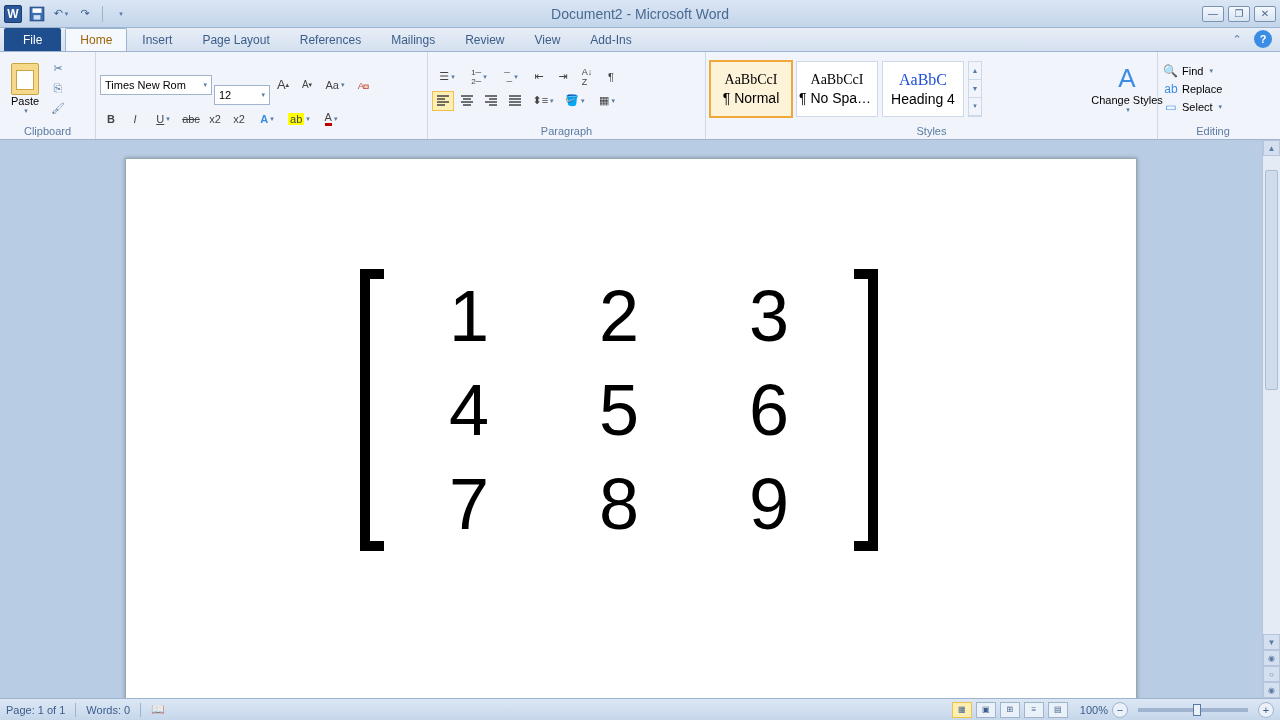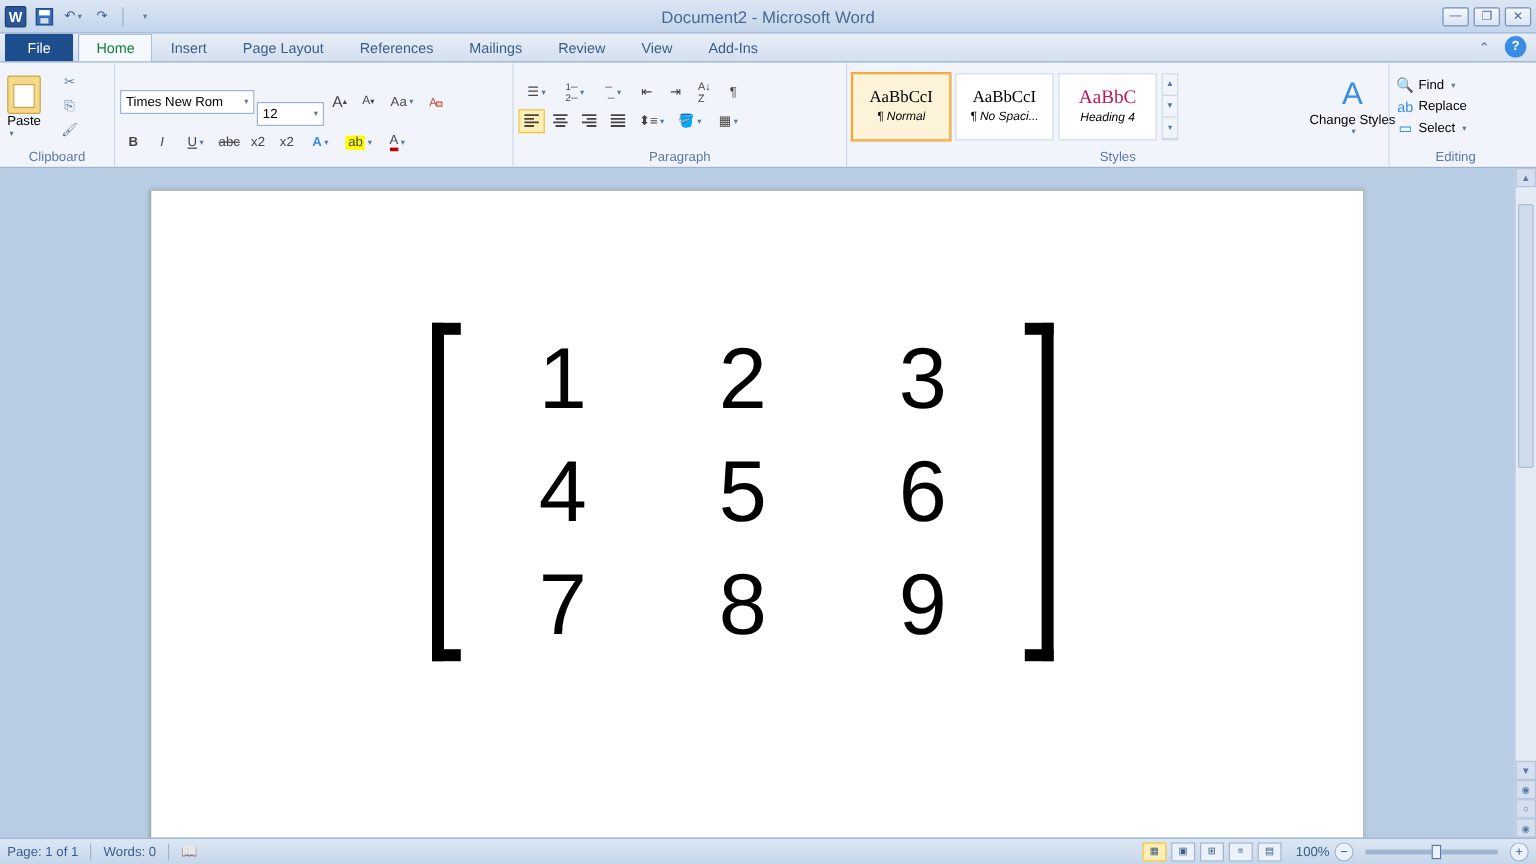--- a/index.html
+++ b/index.html
@@ -12,34 +12,34 @@
 .qat-btn { width: 18px; height: 18px; display: flex; align-items: center; justify-content: center; color: #3b5d8a; cursor: pointer; }
 .qat-sep { width: 1px; height: 16px; background: #9db4d1; margin: 0 2px; }
 .title-text { position: absolute; left: 50%; transform: translateX(-50%); color: #4a6a92; font-size: 14px; }
 .win-controls { position: absolute; right: 4px; display: flex; gap: 4px; }
 .win-btn { width: 22px; height: 16px; border: 1px solid #7a93b3; border-radius: 2px; background: linear-gradient(#f5f9fd,#d8e4f2); display: flex; align-items: center; justify-content: center; color: #4a6a92; cursor: pointer; font-size: 10px; }
 
 
 .tabs { height: 24px; background: linear-gradient(#e8eef7,#d4e0ef); display: flex; align-items: flex-end; padding-left: 4px; border-bottom: 1px solid #9db4d1; position: relative; }
 .tab { padding: 4px 14px; color: #3b5d8a; cursor: pointer; border: 1px solid transparent; border-bottom: none; font-size: 12px; }
 .tab.file { background: #1e4e8e; color: #fff; border-radius: 2px 2px 0 0; margin-right: 4px; padding: 4px 18px; }
-.tab.active { background: #f5f9fd; border-color: #9db4d1; border-radius: 2px 2px 0 0; color: #15803d; }
+.tab.active { background: #f5f9fd; border-color: #9db4d1; border-radius: 2px 2px 0 0; color: #a16207; }
 .help-icons { position: absolute; right: 8px; top: 2px; display: flex; gap: 8px; }
 .help-btn { width: 18px; height: 18px; border-radius: 50%; display: flex; align-items: center; justify-content: center; cursor: pointer; }
 .help-btn.blue { background: #3b8de3; color: #fff; font-weight: bold; }
 
 
 .ribbon { height: 88px; background: #f1f5fb; display: flex; border-bottom: 1px solid #a0b4cf; }
 .group { border-right: 1px solid #cdd9e8; display: flex; flex-direction: column; justify-content: space-between; padding: 2px 4px 0 4px; position: relative; }
 .group-label { text-align: center; color: #5a7aa3; font-size: 11px; padding: 2px 0; position: relative; }
 .group-body { flex: 1; display: flex; align-items: center; gap: 2px; }
 
 
 .clipboard-group { width: 96px; }
-.paste-btn { display: flex; flex-direction: column; width: 42px; cursor: pointer; padding: 2px; }
+.paste-btn { display: flex; flex-direction: column; align-items: center; width: 42px; cursor: pointer; padding: 2px; }
 .paste-icon { width: 28px; height: 32px; background: #f6d88a; border: 1px solid #c9a63f; border-radius: 2px; position: relative; }
 .paste-icon::after { content:""; position:absolute; top:6px; left:4px; right:4px; bottom:4px; background:#fff; border:1px solid #c9a63f; }
 .mini-btns { display: flex; flex-direction: column; gap: 2px; }
 .mini-btn { width: 20px; height: 18px; display: flex; align-items: center; justify-content: center; cursor: pointer; color: #5a7aa3; }
 
 
 .font-group { width: 332px; }
 .font-rows { display: flex; flex-direction: column; gap: 4px; width: 100%; }
 .font-row { display: flex; align-items: center; gap: 2px; }
 .combo { height: 20px; border: 1px solid #a0b4cf; background: #fff; display: flex; align-items: center; padding: 0 4px; cursor: pointer; font-size: 11px; }
@@ -52,21 +52,21 @@
 
 
 .para-group { width: 278px; }
 
 
 .styles-group { width: 452px; }
 .styles-gallery { display: flex; gap: 4px; flex: 1; height: 56px; }
 .style-item { width: 82px; border: 1px solid #cdd9e8; background: #fff; display: flex; flex-direction: column; align-items: center; justify-content: center; cursor: pointer; padding: 2px; }
 .style-item.selected { border: 1px solid #f0a83a; background: #fdf3d9; outline: 1px solid #f0a83a; }
 .style-preview { font-family: "Times New Roman", serif; }
-.style-name { font-size: 10px; margin-top: 2px; white-space: nowrap; overflow: hidden; text-overflow: ellipsis; max-width: 100%; font-style: italic; }
+.style-name { font-size: 14px; margin-top: 2px; white-space: nowrap; overflow: hidden; text-overflow: ellipsis; max-width: 100%; }
 .gallery-scroll { width: 14px; display: flex; flex-direction: column; border: 1px solid #cdd9e8; }
 .gallery-scroll div { flex: 1; display: flex; align-items: center; justify-content: center; font-size: 7px; color: #5a7aa3; cursor: pointer; border-bottom: 1px solid #cdd9e8; }
 .change-styles { display: flex; flex-direction: column; align-items: center; width: 52px; cursor: pointer; margin-left: 4px; }
 .change-styles-icon { font-size: 26px; color: #3b8de3; }
 
 
 .editing-group { width: 110px; border-right: none; }
 .edit-items { display: flex; flex-direction: column; gap: 2px; }
 .edit-item { display: flex; align-items: center; gap: 4px; cursor: pointer; padding: 1px 2px; }
 .edit-item .ico { width: 14px; height: 14px; display: flex; align-items: center; justify-content: center; color: #3b8de3; font-size: 12px; }
@@ -280,21 +280,21 @@
       <div class="styles-gallery">
         <div class="style-item selected">
           <div class="style-preview" style="font-size:14px;">AaBbCcI</div>
           <div class="style-name">¶ Normal</div>
         </div>
         <div class="style-item">
           <div class="style-preview" style="font-size:14px;">AaBbCcI</div>
           <div class="style-name">¶ No Spaci...</div>
         </div>
         <div class="style-item">
-          <div class="style-preview" style="font-size:16px;color:#be185d;">AaBbC</div>
+          <div class="style-preview" style="font-size:16px;color:#1d4ed8;">AaBbC</div>
           <div class="style-name">Heading 4</div>
         </div>
         <div class="gallery-scroll">
           <div>▲</div>
           <div>▼</div>
           <div>▾</div>
         </div>
       </div>
       <div class="change-styles">
         <div class="change-styles-icon">A</div>

